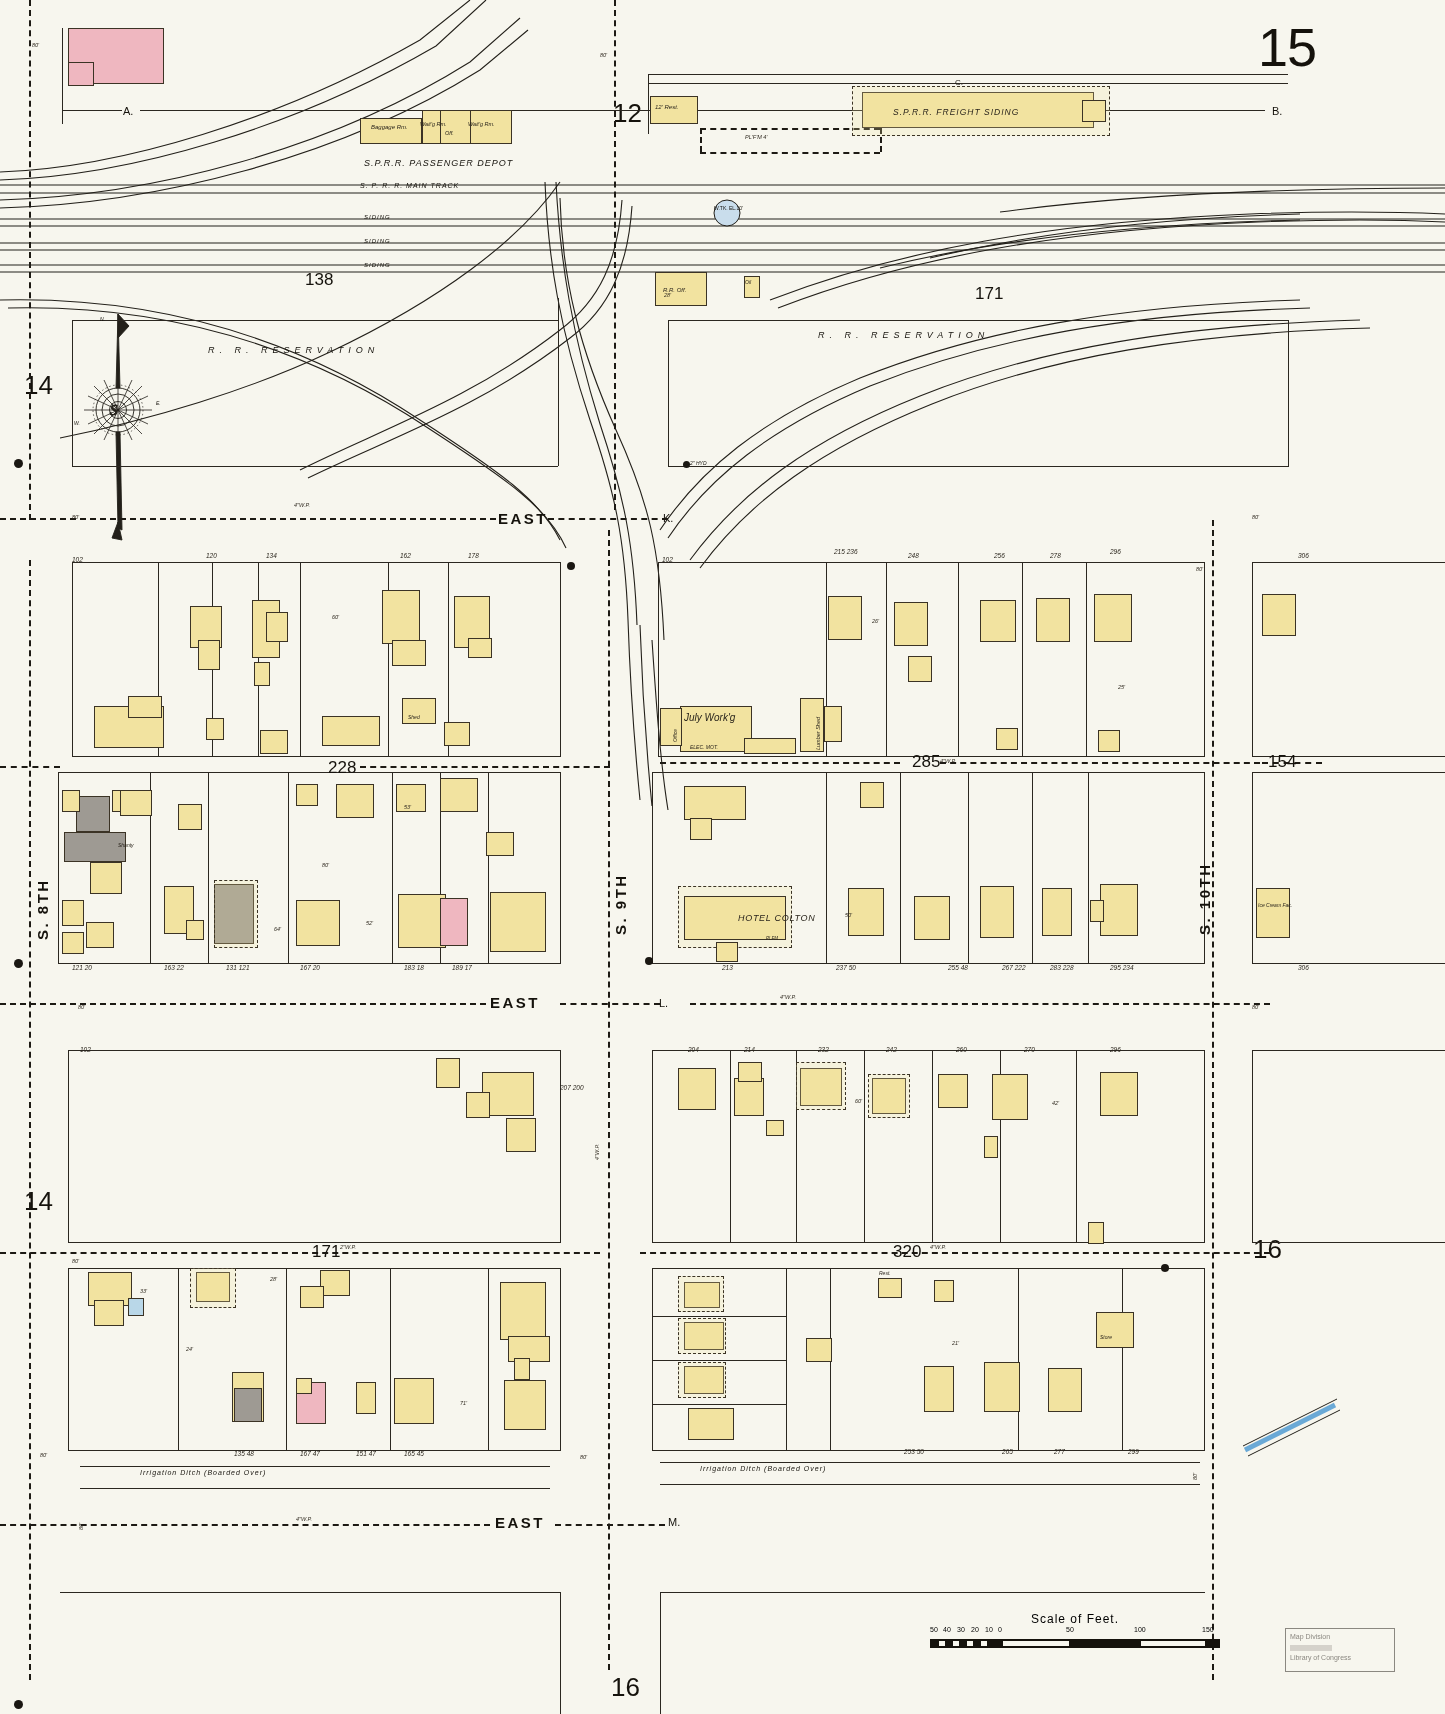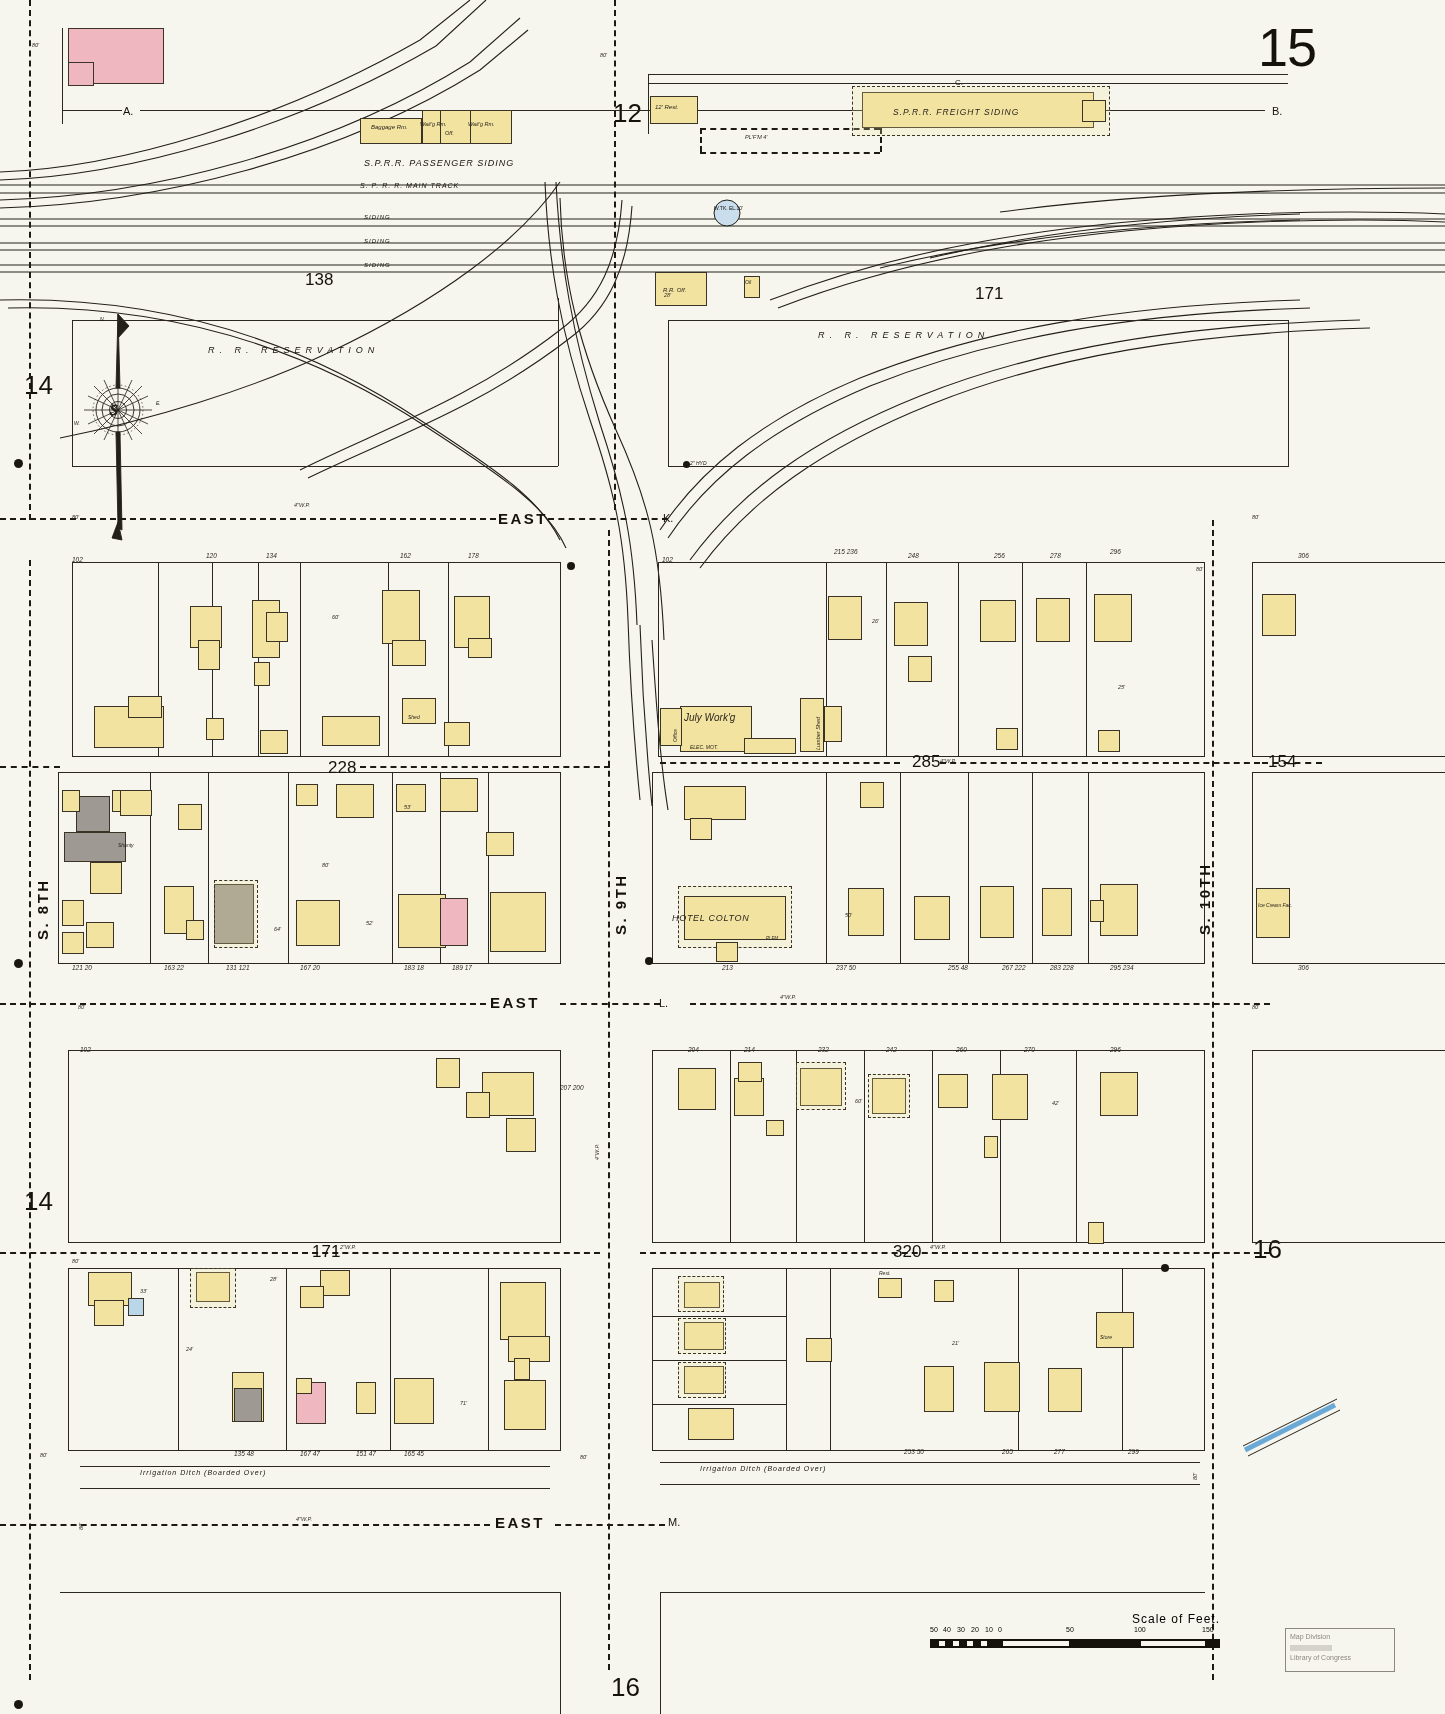--- a/index.html
+++ b/index.html
@@ -42,21 +42,21 @@
     position:absolute;left:1108px;top:20px;width:148px;height:60px;
     border:3px solid #15120c;border-radius:50%/50%;
     display:flex;flex-direction:column;align-items:center;justify-content:center;line-height:1.05;
   }
   #cart-date{font-size:11px;letter-spacing:1px;}
   #cart-city{font-size:21px;font-weight:bold;letter-spacing:1px;}
   #cart-state{font-size:9px;letter-spacing:1px;}
   #sheetno{position:absolute;left:1258px;top:16px;font-size:54px;letter-spacing:-1px;color:#15120c;}
   
   #scalebox{position:absolute;left:930px;top:1612px;width:290px;}
-  #scale-title{font-size:12px;text-align:right;letter-spacing:1px;}
+  #scale-title{font-size:12px;text-align:center;letter-spacing:1px;}
   .scaleticks{position:relative;height:12px;}
   .scaleticks span{position:absolute;font-size:7px;top:0;}
   #scalebar{position:relative;height:7px;margin-top:1px;border:1px solid #15120c;background:#15120c;}
   #scalebar i{position:absolute;top:1px;height:5px;background:#f7f6ee;display:block;}
   
   #locstamp{position:absolute;left:1285px;top:1628px;width:110px;height:44px;
             border:1px solid #8b8881;color:#8b8881;font-size:7px;padding:3px 4px;box-sizing:border-box;line-height:1.5;}
 </style>
 </head>
 <body>
@@ -301,21 +301,21 @@
   <div class="vline" style="left:660px;top:1592px;height:122px;"></div>
 
   <div class="bld" style="left:360px;top:118px;width:62px;height:26px;"></div>
   <div class="bld" style="left:422px;top:110px;width:48px;height:34px;"></div>
   <div class="bld" style="left:440px;top:110px;width:36px;height:34px;"></div>
   <div class="bld" style="left:470px;top:110px;width:42px;height:34px;"></div>
   <div class="bldtxt" style="left:371px;top:124px;font-size:6px;">Baggage Rm.</div>
   <div class="bldtxt" style="left:420px;top:121px;font-size:5.5px;">Wait'g Rm.</div>
   <div class="bldtxt" style="left:445px;top:130px;font-size:5.5px;">Off.</div>
   <div class="bldtxt" style="left:468px;top:121px;font-size:5.5px;">Wait'g Rm.</div>
-  <div class="lbl sm ital sp1" style="left:364px;top:158px;font-size:9px;">S.P.R.R. PASSENGER SIDING</div>
+  <div class="lbl sm ital sp1" style="left:364px;top:158px;font-size:9px;">S.P.R.R. PASSENGER DEPOT</div>
   <div class="lbl tiny ital sp1" style="left:360px;top:182px;font-size:7px;">S. P. R. R.  MAIN  TRACK</div>
   <div class="lbl tiny ital sp1" style="left:364px;top:214px;">SIDING</div>
   <div class="lbl tiny ital sp1" style="left:364px;top:238px;">SIDING</div>
   <div class="lbl tiny ital sp1" style="left:364px;top:262px;">SIDING</div>
 
   <div class="bld" style="left:650px;top:96px;width:48px;height:28px;"></div>
   <div class="bldtxt" style="left:655px;top:104px;font-size:6px;">12' Rest.</div>
   <div class="dim" style="left:745px;top:134px;">PL'F'M  4'</div>
 
   <div class="bld" style="left:862px;top:92px;width:232px;height:36px;"></div>
@@ -414,21 +414,21 @@
   <div class="bld" style="left:824px;top:706px;width:18px;height:36px;"></div>
   <div class="bldtxt rot90" style="left:815px;top:750px;font-size:5.5px;">Lumber Shed</div>
   <div class="bld" style="left:996px;top:728px;width:22px;height:22px;"></div>
   <div class="bld" style="left:1098px;top:730px;width:22px;height:22px;"></div>
 
   <div class="bld" style="left:684px;top:786px;width:62px;height:34px;"></div>
   <div class="bld" style="left:690px;top:818px;width:22px;height:22px;"></div>
   <div class="bld" style="left:860px;top:782px;width:24px;height:26px;"></div>
   <div class="bld dashed" style="left:678px;top:886px;width:114px;height:62px;"></div>
   <div class="bld" style="left:684px;top:896px;width:102px;height:44px;"></div>
-  <div class="bldtxt" style="left:672px;top:913px;font-size:9px;letter-spacing:.7px;">HOTEL COLTON</div>
+  <div class="bldtxt" style="left:738px;top:913px;font-size:9px;letter-spacing:.7px;">HOTEL COLTON</div>
   <div class="bldtxt" style="left:766px;top:936px;font-size:4.5px;">PLFM</div>
   <div class="bld" style="left:716px;top:942px;width:22px;height:20px;"></div>
   <div class="bld" style="left:848px;top:888px;width:36px;height:48px;"></div>
   <div class="bld" style="left:914px;top:896px;width:36px;height:44px;"></div>
   <div class="bld" style="left:980px;top:886px;width:34px;height:52px;"></div>
   <div class="bld" style="left:1042px;top:888px;width:30px;height:48px;"></div>
   <div class="bld" style="left:1100px;top:884px;width:38px;height:52px;"></div>
   <div class="bld" style="left:1090px;top:900px;width:14px;height:22px;"></div>
   <div class="bld" style="left:1256px;top:888px;width:34px;height:50px;"></div>
   <div class="bldtxt" style="left:1258px;top:902px;font-size:5px;line-height:1.3;">Ice Cream Fac.</div>

